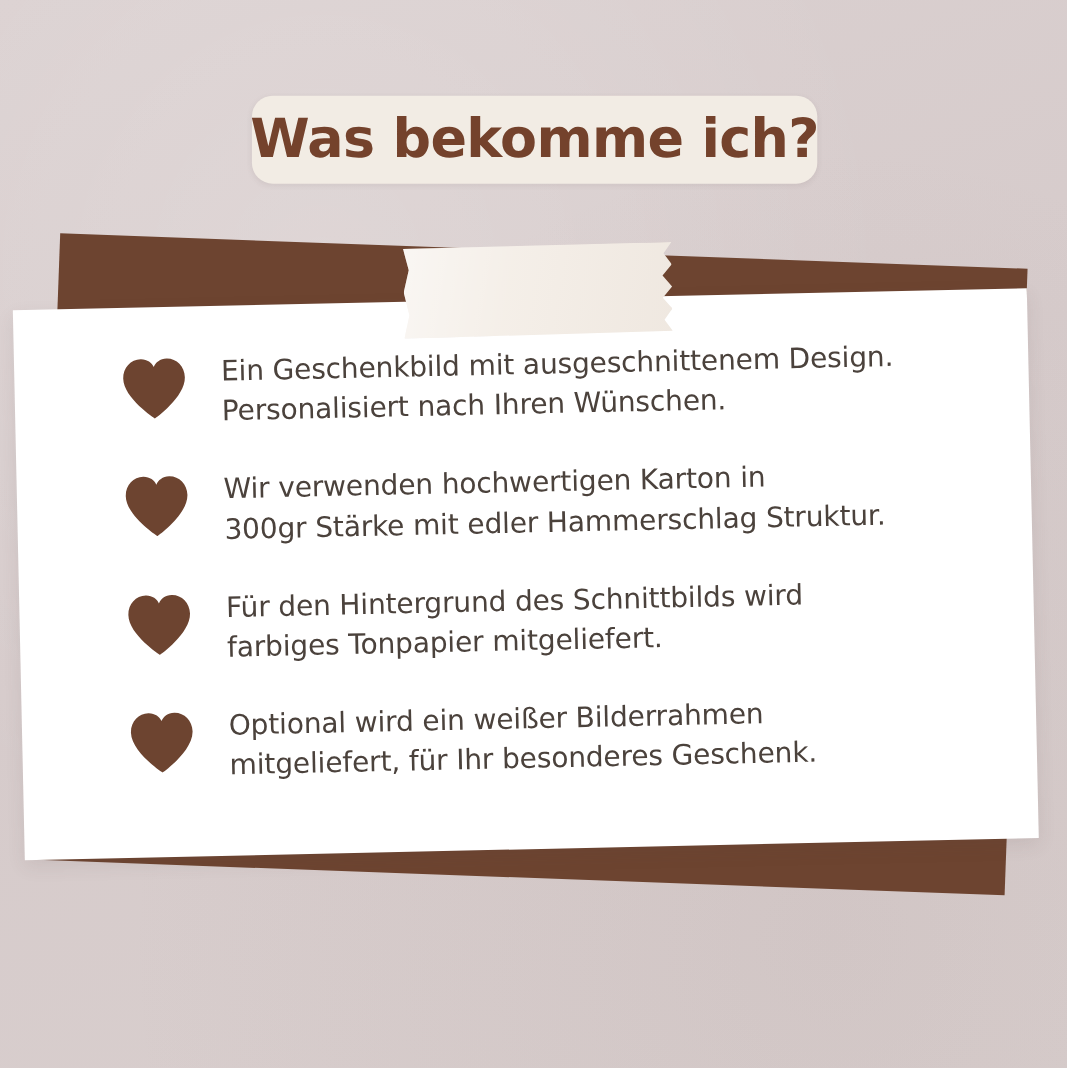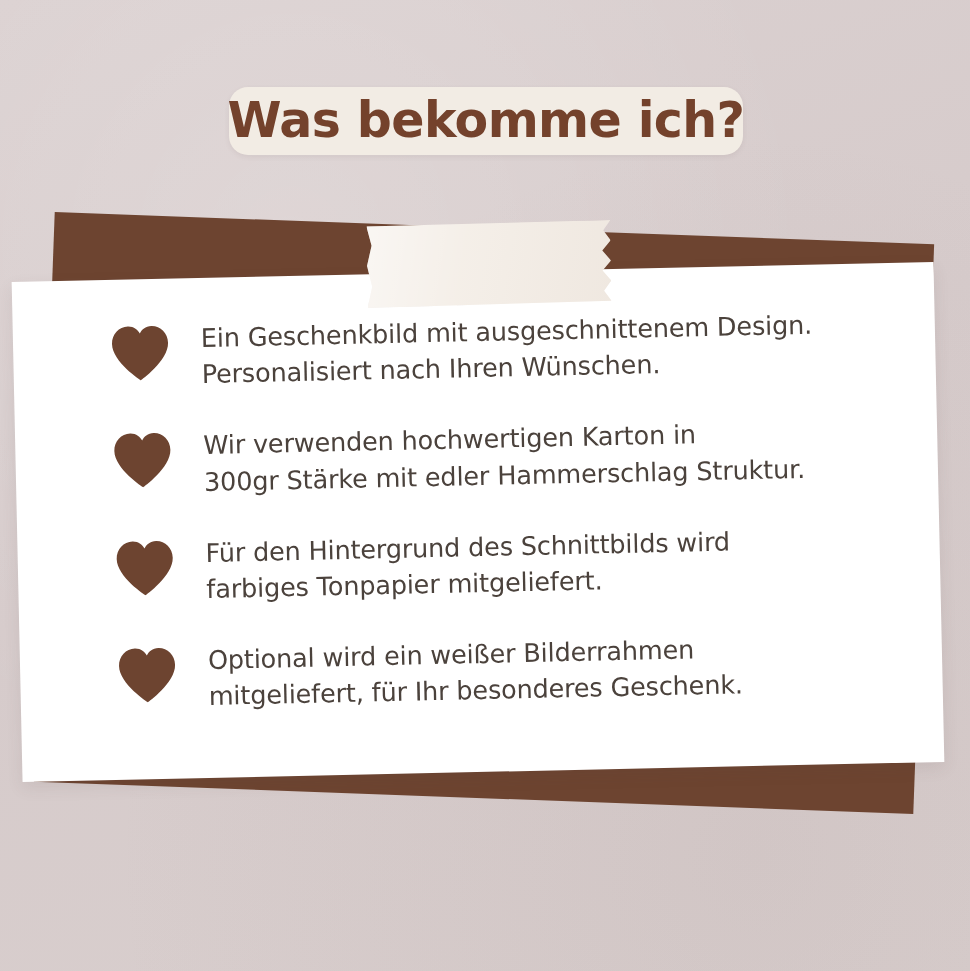--- a/index.html
+++ b/index.html
@@ -31,21 +31,21 @@
       linear-gradient(160deg, #dbd1d1 0%, #d6cbcb 48%, #d9cfce 100%);
     pointer-events: none;
   }
 
   
   #title-pill {
     position: absolute;
     left: 229px;
     top: 87px;
     width: 514px;
-    height: 68px;
+    height: 80px;
     background: #f2ece4;
     border-radius: 19px;
     box-shadow: 0 2px 5px rgba(120,100,95,0.10);
     display: flex;
     align-items: center;
     justify-content: center;
   }
   #title-text {
     font-family: "DejaVu Sans", sans-serif;
     font-weight: 700;

